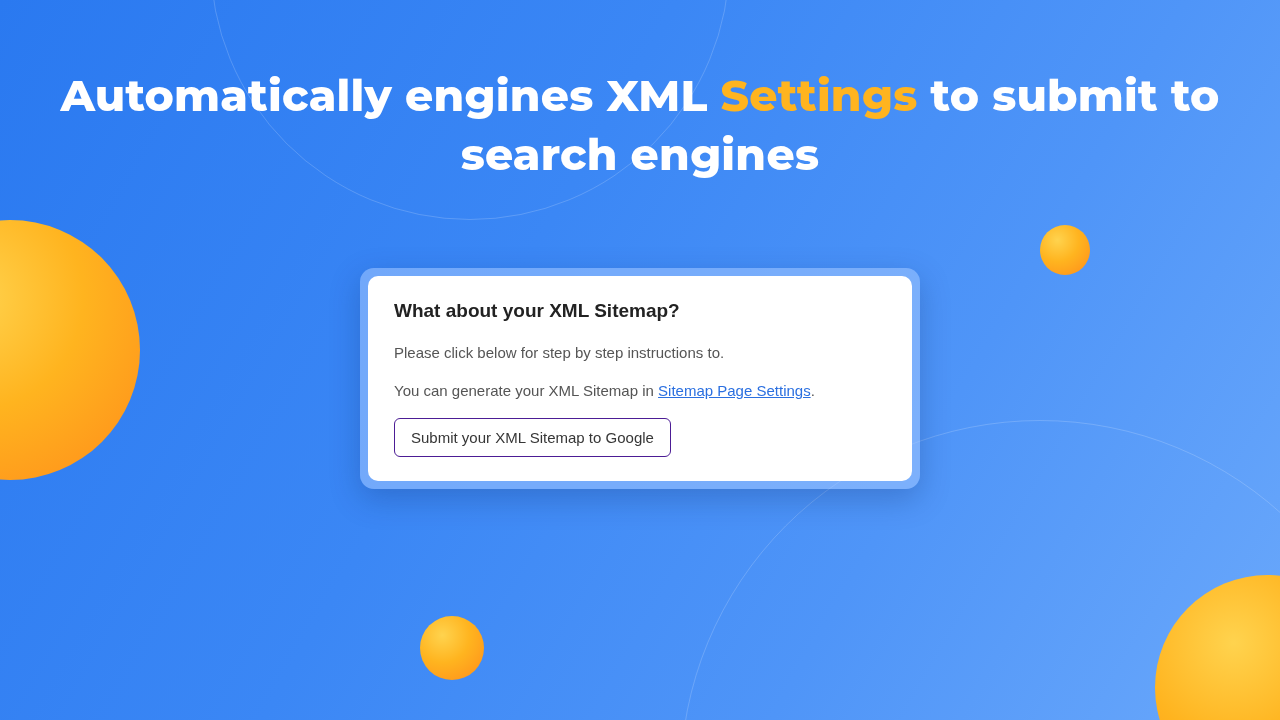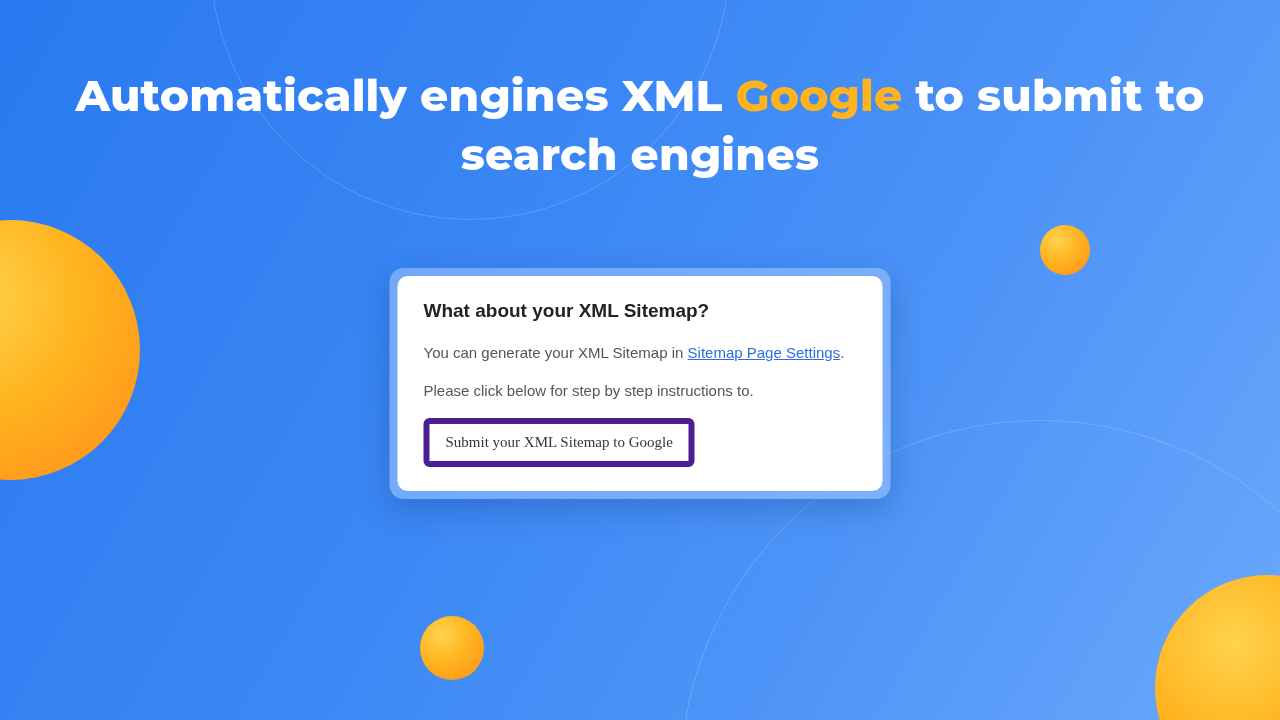--- a/index.html
+++ b/index.html
@@ -46,21 +46,21 @@
     font-family: "Montserrat", "Segoe UI", Arial, sans-serif;
   }
   .hero .accent { color: #ffb41f; }
 
   
   .card-wrap {
     position: absolute;
     top: 268px;
     left: 50%;
     transform: translateX(-50%);
-    width: 501px;
+    width: 560px;
     border-radius: 14px;
     padding: 8px;
     background: rgba(163, 199, 255, 0.55);
     box-shadow: 0 10px 30px rgba(10, 40, 100, 0.25);
   }
   .card {
     background: #ffffff;
     border-radius: 10px;
     padding: 24px 26px 24px 26px;
     color: #2b2b2b;
@@ -78,49 +78,49 @@
     line-height: 1.45;
   }
   .card-text a {
     color: #2a6fe0;
     text-decoration: underline;
     cursor: pointer;
   }
   .card-text .period { color: #555; }
   .btn {
     display: inline-block;
-    border: 6px solid #4c1d95;
+    border: 1px solid #4c1d95;
     background: #ffffff;
     color: #363636;
     font-size: 15px;
     padding: 10px 16px;
     border-radius: 6px;
     cursor: pointer;
-    font-family: Liberation Serif, serif;
+    font-family: Liberation Sans, sans-serif;
   }
 </style>
 </head>
 <body>
 
 <div class="ring ring-top"></div>
 <div class="ring ring-bottom"></div>
 <div class="orb orb-left"></div>
 <div class="orb orb-small"></div>
 <div class="orb orb-mid"></div>
 <div class="orb orb-right"></div>
 
 <h1 class="hero">
-  <span>Automatically engines XML </span><span class="accent">Google</span><span> to submit to search engines</span>
+  <span>Automatically engines XML </span><span class="accent">Settings</span><span> to submit to search engines</span>
 </h1>
 
 <div class="card-wrap">
   <div class="card">
     <div class="card-title">What about your XML Sitemap?</div>
 
+    <p class="card-text">Please click below for step by step instructions to.</p>
+
     <p class="card-text">
       <span>You can generate your XML Sitemap in </span><a>Sitemap Page Settings</a><span class="period">.</span>
     </p>
-
-    <p class="card-text">Please click below for step by step instructions to.</p>
 
     <button class="btn">Submit your XML Sitemap to Google</button>
   </div>
 </div>
 
 </body></html>

